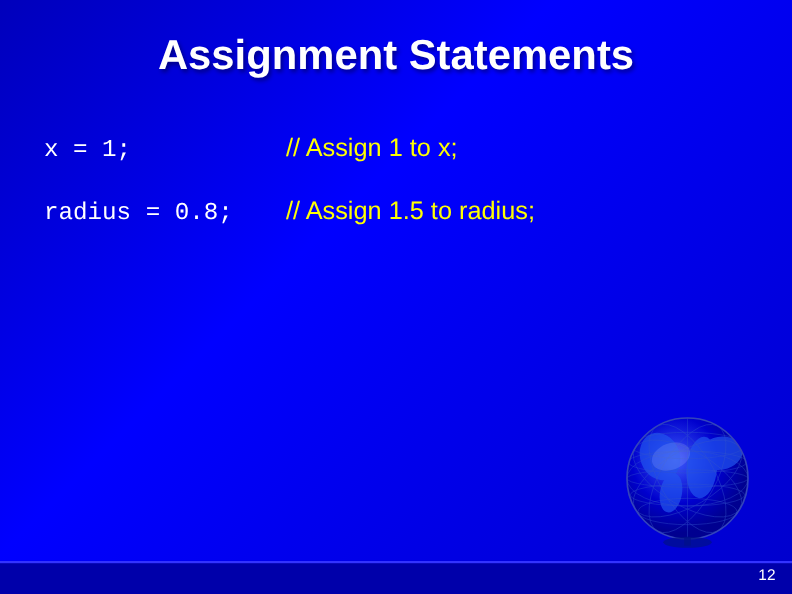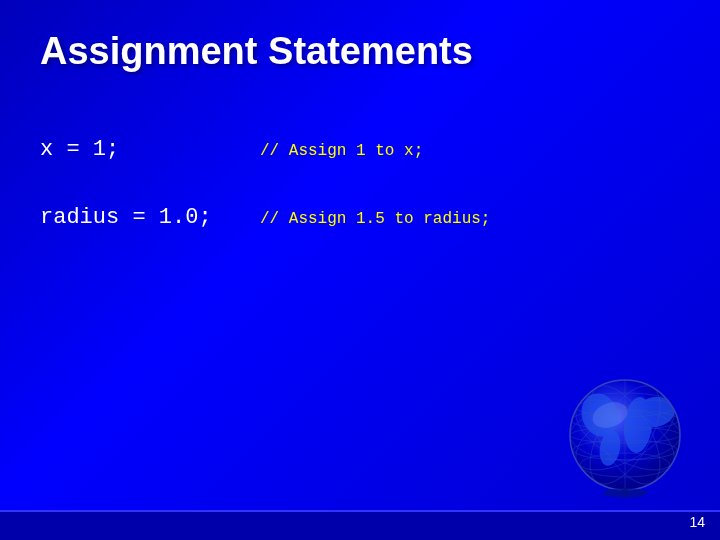--- a/index.html
+++ b/index.html
@@ -20,50 +20,50 @@
       display: flex;
       flex-direction: column;
       padding: 30px 40px 50px 40px;
     }
 
     .title {
       color: #ffffff;
       font-family: Arial, Helvetica, sans-serif;
       font-size: 38px;
       font-weight: bold;
+      text-align: center;
       margin-bottom: 40px;
       text-shadow: 2px 2px 4px rgba(0,0,0,0.4);
     }
 
     .content {
       display: flex;
       flex-direction: column;
-      gap: 27px;
+      gap: 13px;
       flex: 1;
-      margin-top: 16px;
     }
 
     .code-row {
       display: flex;
       align-items: baseline;
       gap: 0;
       padding: 8px 0;
     }
 
     .code-left {
       color: #ffffff;
       font-size: 22px;
       font-family: 'Courier New', Courier, monospace;
       min-width: 220px;
     }
 
     .code-right {
       color: #ffff00;
-      font-size: 16px;
-      font-family: Liberation Mono, monospace;
+      font-size: 23px;
+      font-family: Liberation Sans, sans-serif;
     }
 
     .globe {
       position: absolute;
       bottom: 40px;
       right: 30px;
       width: 130px;
       height: 130px;
     }
 
@@ -99,21 +99,21 @@
   <div class="title">Assignment Statements</div>
 
   <div class="content">
 
     <div class="code-row">
       <span class="code-left">x = 1;</span>
       <span class="code-right">// Assign 1 to x;</span>
     </div>
 
     <div class="code-row">
-      <span class="code-left">radius = 1.0;</span>
+      <span class="code-left">radius = 0.8;</span>
       <span class="code-right">// Assign 1.5 to radius;</span>
     </div>
 
     <div class="code-row">
     </div>
 
   </div>
 
   <div class="globe">
     <svg viewBox="0 0 130 130" xmlns="http://www.w3.org/2000/svg">
@@ -162,15 +162,15 @@
 
       <circle cx="65" cy="65" r="55" fill="none" stroke="#3344bb" stroke-width="1.5"></circle>
 
       <ellipse cx="65" cy="123" rx="22" ry="5" fill="#001188" opacity="0.7"></ellipse>
       <rect x="62" y="118" width="6" height="8" fill="#001188" opacity="0.7"></rect>
     </svg>
   </div>
 
   <div class="bottom-bar"></div>
 
-  <div class="page-number">14</div>
+  <div class="page-number">12</div>
 
 </div>
 
 </body></html>

